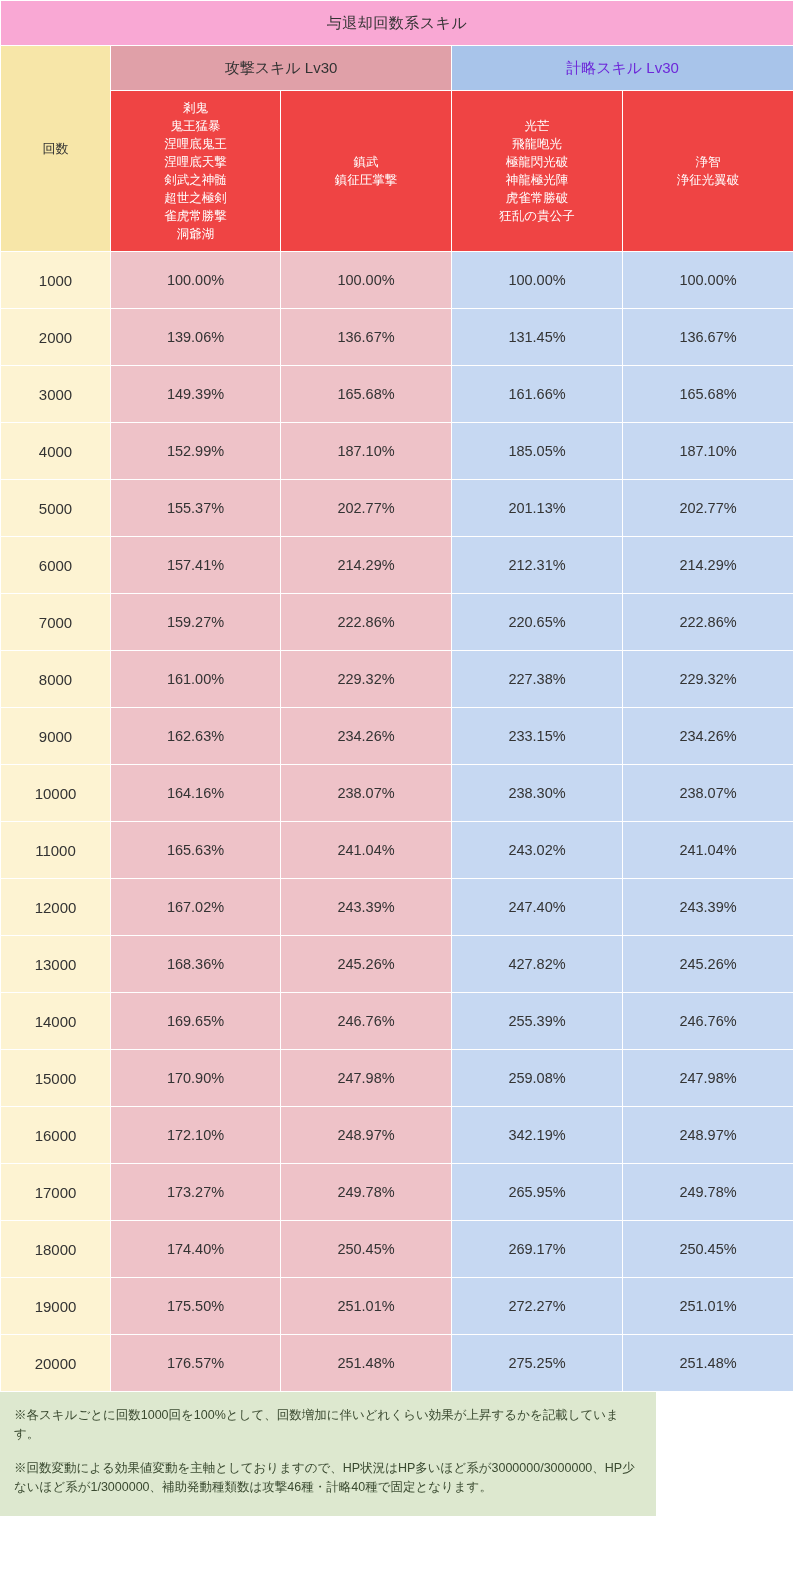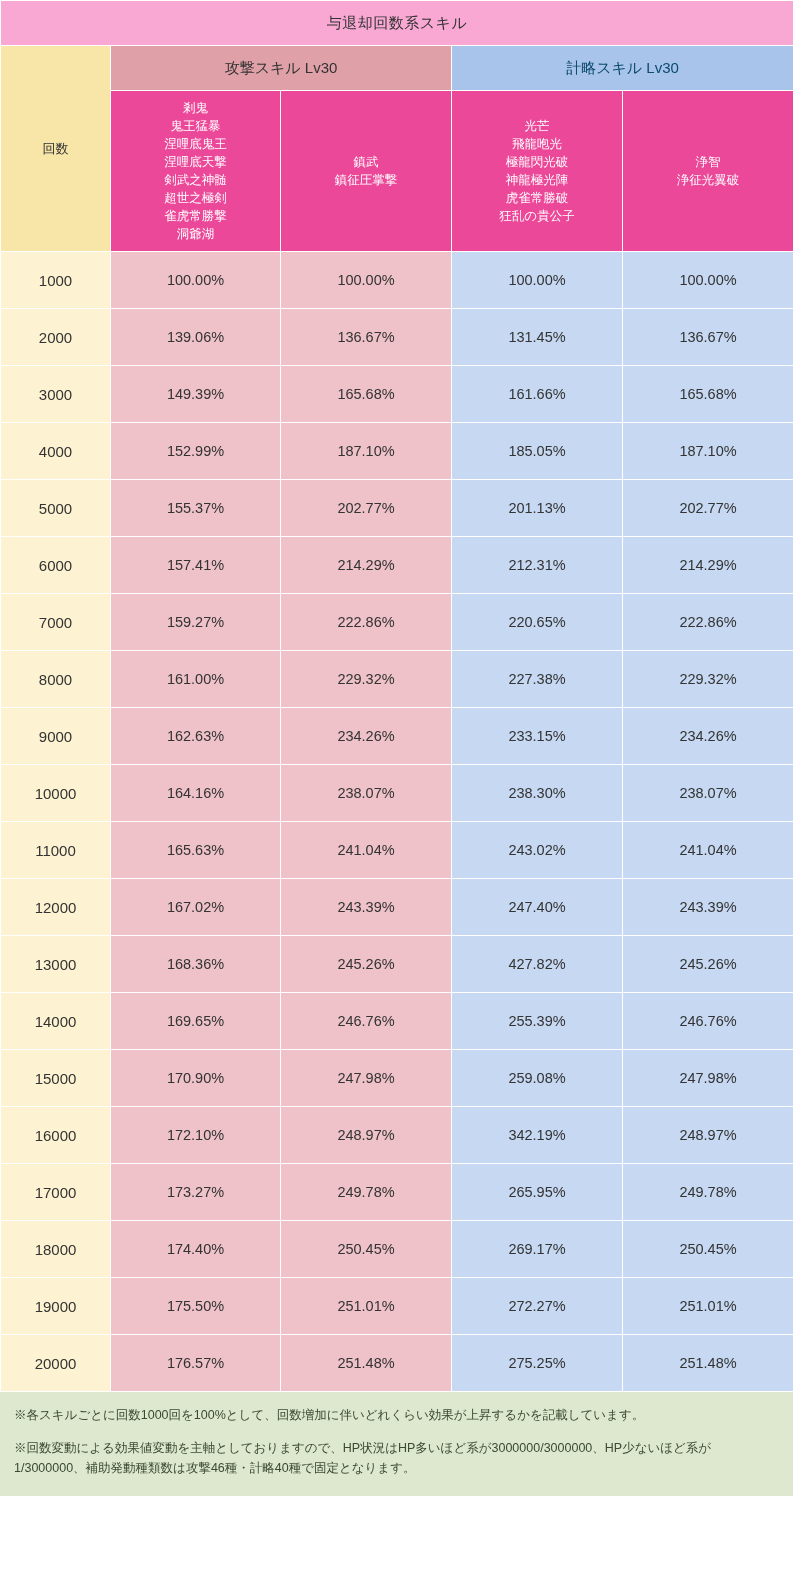--- a/index.html
+++ b/index.html
@@ -40,31 +40,31 @@
   .grp-atk {
     background: #e0a0a8;
     height: 44px;
     font-size: 15px;
     color: #333333;
   }
   .grp-str {
     background: #a8c4ea;
     height: 44px;
     font-size: 15px;
-    color: #0c4a6e;
+    color: #6d28d9;
   }
   
   .corner {
     background: #f7e6a8;
     font-size: 13px;
     color: #333333;
   }
   
   .skillhead {
-    background: #ec4899;
+    background: #ef4444;
     color: #ffffff;
     font-size: 12.5px;
     line-height: 1.45;
     height: 160px;
     padding: 4px 2px;
   }
   
   .rowlabel {
     background: #fdf3d2;
     font-size: 15px;
@@ -79,21 +79,21 @@
   .cell-str {
     background: #c6d8f2;
     font-size: 14.5px;
     color: #333333;
   }
   
   .notes {
     background: #dde8cf;
     padding: 14px 14px 16px 14px;
     box-sizing: border-box;
-    width: 793px;
+    width: 656px;
   }
   .notes p {
     margin: 0 0 14px 0;
     font-size: 12.5px;
     line-height: 1.55;
     color: #3a4a30;
   }
   .notes p:last-child {
     margin-bottom: 2px;
   }

